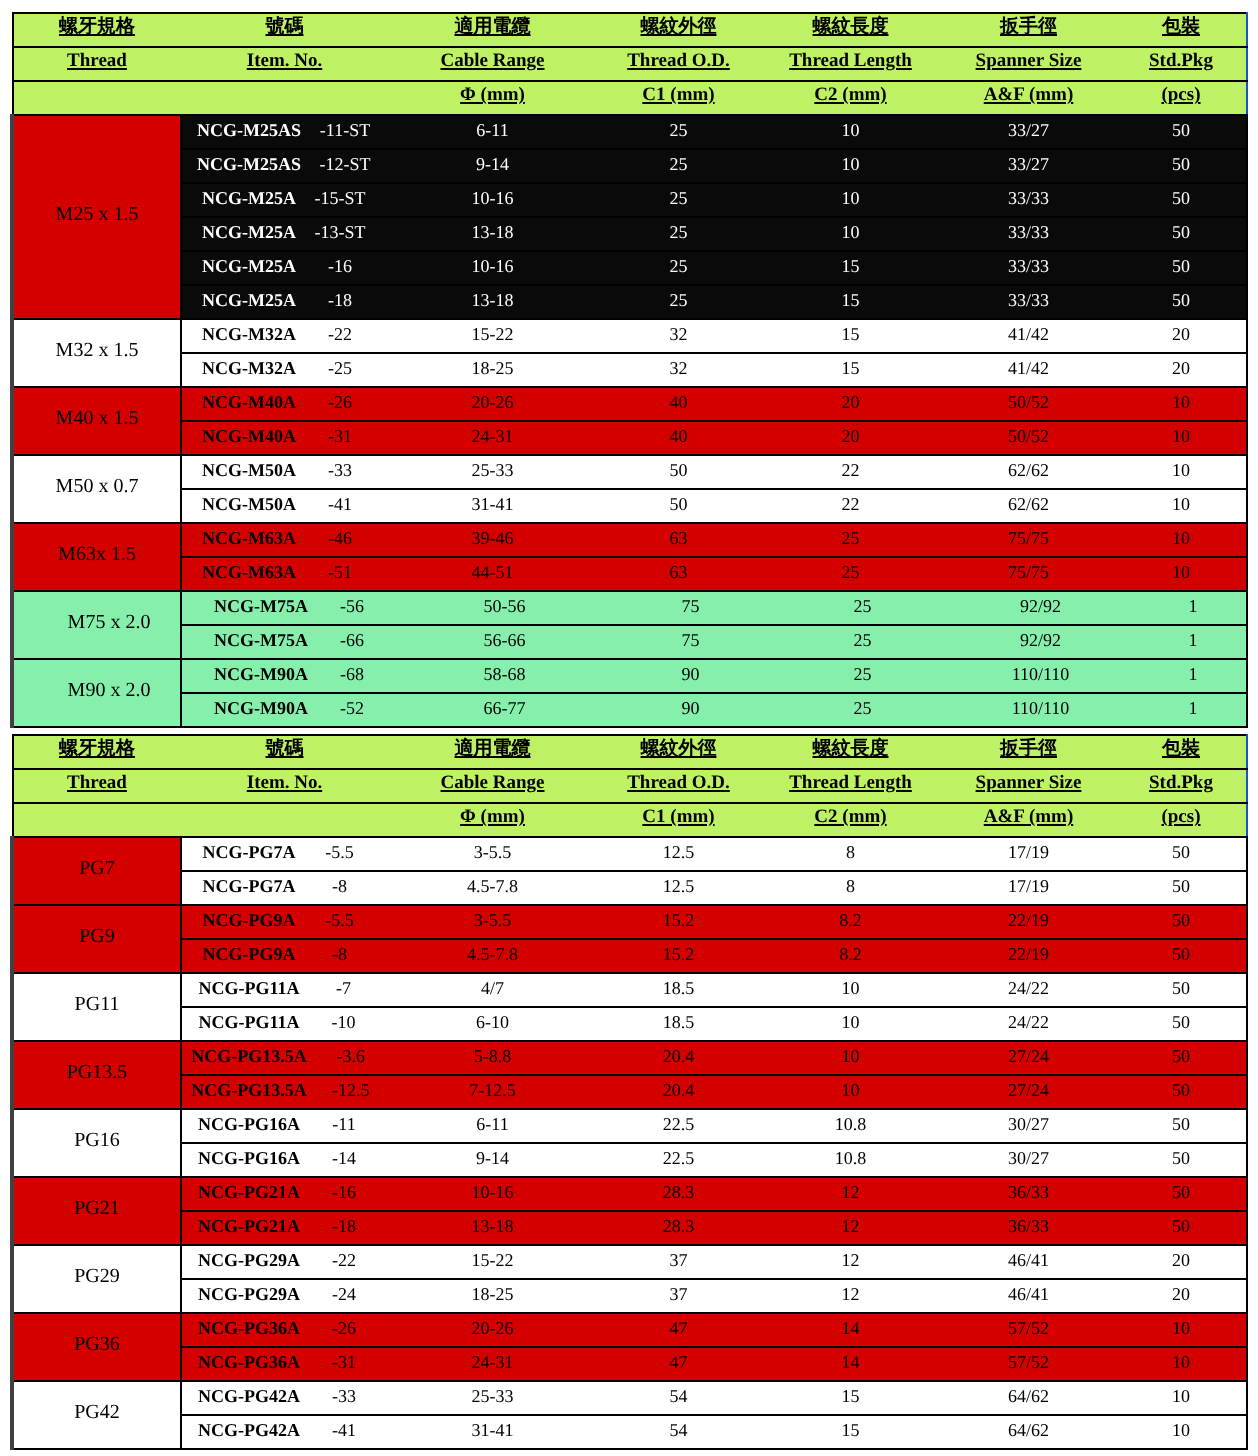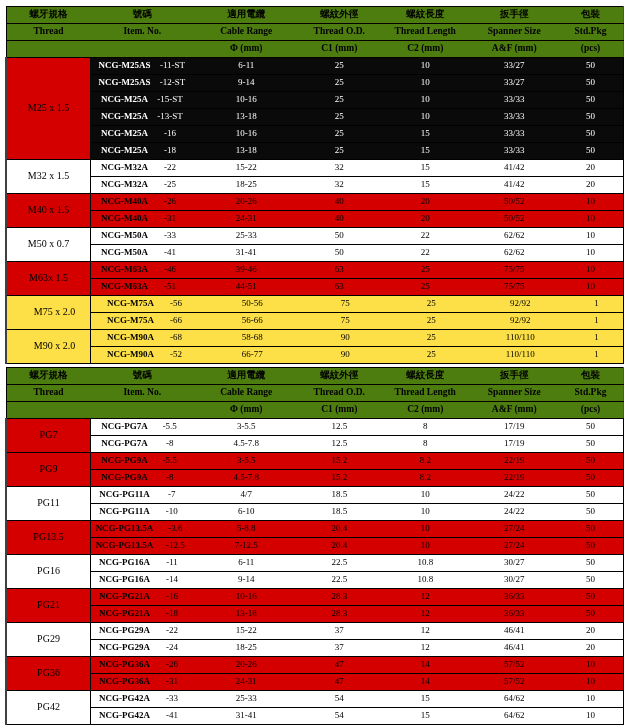--- a/index.html
+++ b/index.html
@@ -7,30 +7,30 @@
   .sheet{width:629px;height:728px;position:relative;overflow:hidden;}
   table{border-collapse:collapse;width:617px;margin:6px auto 0 auto;table-layout:fixed;}
   col.c0{width:84px;}
   col.c1{width:104px;}
   col.c2{width:104px;}
   col.c3{width:82px;}
   col.c4{width:90px;}
   col.c5{width:88px;}
   col.c6{width:65px;}
   td,th{border:1px solid #000;font-size:9px;text-align:center;line-height:1.05;padding:1px 0;height:14px;}
-  .hdr td{font-size:9.5px;font-weight:bold;background:#4d7c0f;color:#000;border-left:none;border-right:none;}
+  .hdr td{font-size:9.5px;font-weight:bold;background:#bef264;color:#000;border-left:none;border-right:none;text-decoration:underline;}
   .hdr td.first{border-left:1px solid #000;}
   .hdr td.last{border-right:1px solid #1d4ed8;}
   .hdr-zh td{font-size:9.5px;font-weight:bold;}
   .row td{border-left:none;border-right:none;}
   .row td.thread{border-left:2px solid #404040;border-right:1px solid #000;font-size:10px;}
   .row td.pkg{border-right:1px solid #000;}
   .red{background:#d40000;color:#000;}
   .black{background:#0a0a0a;color:#ffffff;}
-  .yellow{background:#fde047;color:#000;padding-left:12px;}
+  .yellow{background:#86efac;color:#000;padding-left:12px;}
   .white{background:#ffffff;color:#000;}
   .itemno{position:relative;}
   .itemno .nm{display:inline-block;font-weight:bold;}
   .itemno .sz{display:inline-block;min-width:28px;text-align:center;padding-left:8px;}
   .sub{font-size:8.5px;}
 </style>
 </head>
 <body>
 
 <div class="sheet">

